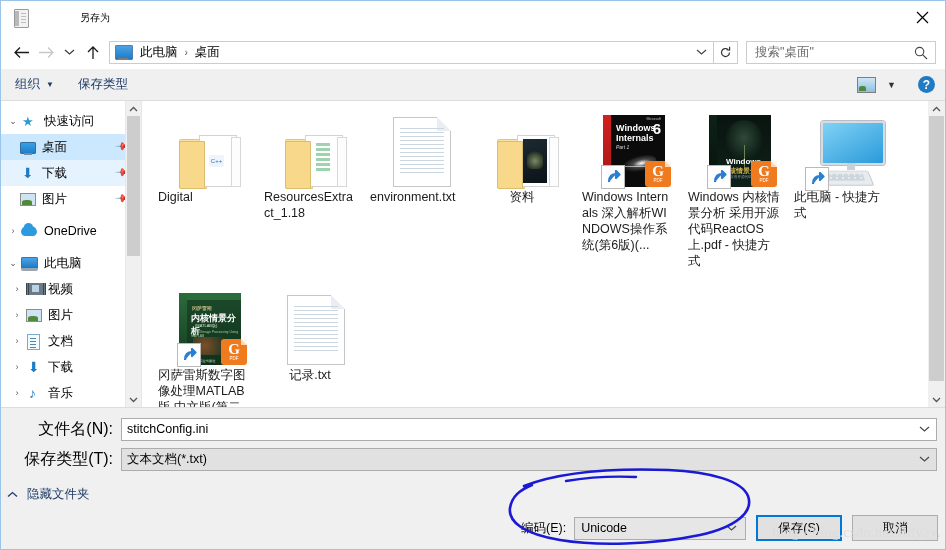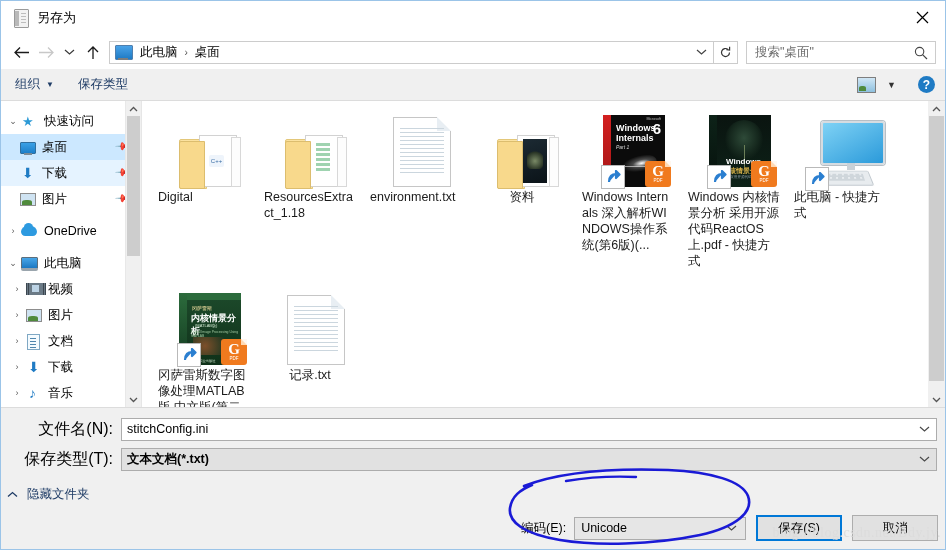--- a/index.html
+++ b/index.html
@@ -14,21 +14,21 @@
     display:flex;flex-direction:column;
   }
 
   
   .titlebar{height:34px;background:#fff;display:flex;align-items:center;flex:0 0 auto;position:relative;}
   .title-icon{width:18px;height:18px;margin-left:11px;margin-right:7px;position:relative;}
   .note-ico{position:absolute;left:2px;top:0;width:13px;height:17px;background:#f2f2f2;border:1px solid #9a9a9a;border-radius:1px;}
   .note-ico:before{content:"";position:absolute;left:0;top:1px;width:4px;height:15px;background:#b9b9b9;}
   .note-ico:after{content:"";position:absolute;left:6px;top:3px;width:5px;height:1px;
     box-shadow:0 3px 0 #bdbdbd,0 6px 0 #bdbdbd,0 9px 0 #bdbdbd;background:#bdbdbd;}
-  .title-text{font-size:13px;color:#000;}
+  .title-text{font-size:10px;color:#000;margin-left:43px;}
   .close-btn{position:absolute;right:0;top:0;width:46px;height:33px;display:flex;align-items:center;justify-content:center;cursor:default;}
   .close-btn svg{display:block;}
 
   
   .navbar{height:34px;background:#fff;display:flex;align-items:center;padding:0 9px 0 8px;flex:0 0 auto;}
   .navbtn{width:25px;height:24px;display:flex;align-items:center;justify-content:center;color:#1a1a1a;font-size:16px;cursor:default;}
   .navbtn.dis{color:#c8c8c8;}
   .navbtn.small{width:21px;font-size:11px;color:#3a3a3a;}
   .addressbar{
     flex:1;height:23px;border:1px solid #ccc;background:#fff;margin-left:4px;margin-right:0;
@@ -176,21 +176,21 @@
 
   .fa-scroll{position:absolute;right:0;top:0;width:17px;height:100%;background:#f0f0f0;}
   .fa-thumb{position:absolute;left:1px;width:15px;background:#cdcdcd;}
 
   
   .bottom{flex:0 0 auto;background:#f0f0f0;padding:9px 0 0 0;position:relative;}
   .frow{display:flex;align-items:center;height:24px;margin-bottom:6px;padding-right:8px;}
   .flabel{width:112px;text-align:right;font-size:16px;color:#000;padding-right:8px;flex:0 0 112px;}
   .ffield{flex:1;height:23px;border:1px solid #acacac;background:#fff;display:flex;align-items:center;
     box-sizing:border-box;position:relative;padding-left:5px;font-size:12.5px;}
-  .ffield.gray{background:#e1e1e1;font-weight:bold;}
+  .ffield.gray{background:#e1e1e1;}
   .ffield .dd{position:absolute;right:6px;top:4px;font-size:11px;color:#4a4a4a;}
 
   .hiderow{display:flex;align-items:center;height:34px;padding-left:6px;}
   .hide-carat{font-size:10px;color:#1f3c66;margin-right:9px;}
   .hide-txt{font-size:12.5px;color:#1f3c66;}
 
   .actionrow{display:flex;align-items:center;height:34px;padding-left:12px;padding-bottom:4px;}
   .enc-label{font-size:12.5px;color:#000;margin-left:508px;margin-right:8px;}
   .enc-box{width:172px;height:23px;border:1px solid #acacac;background:#e6e6e6;display:flex;align-items:center;
     box-sizing:border-box;padding-left:6px;font-size:12.5px;position:relative;}

